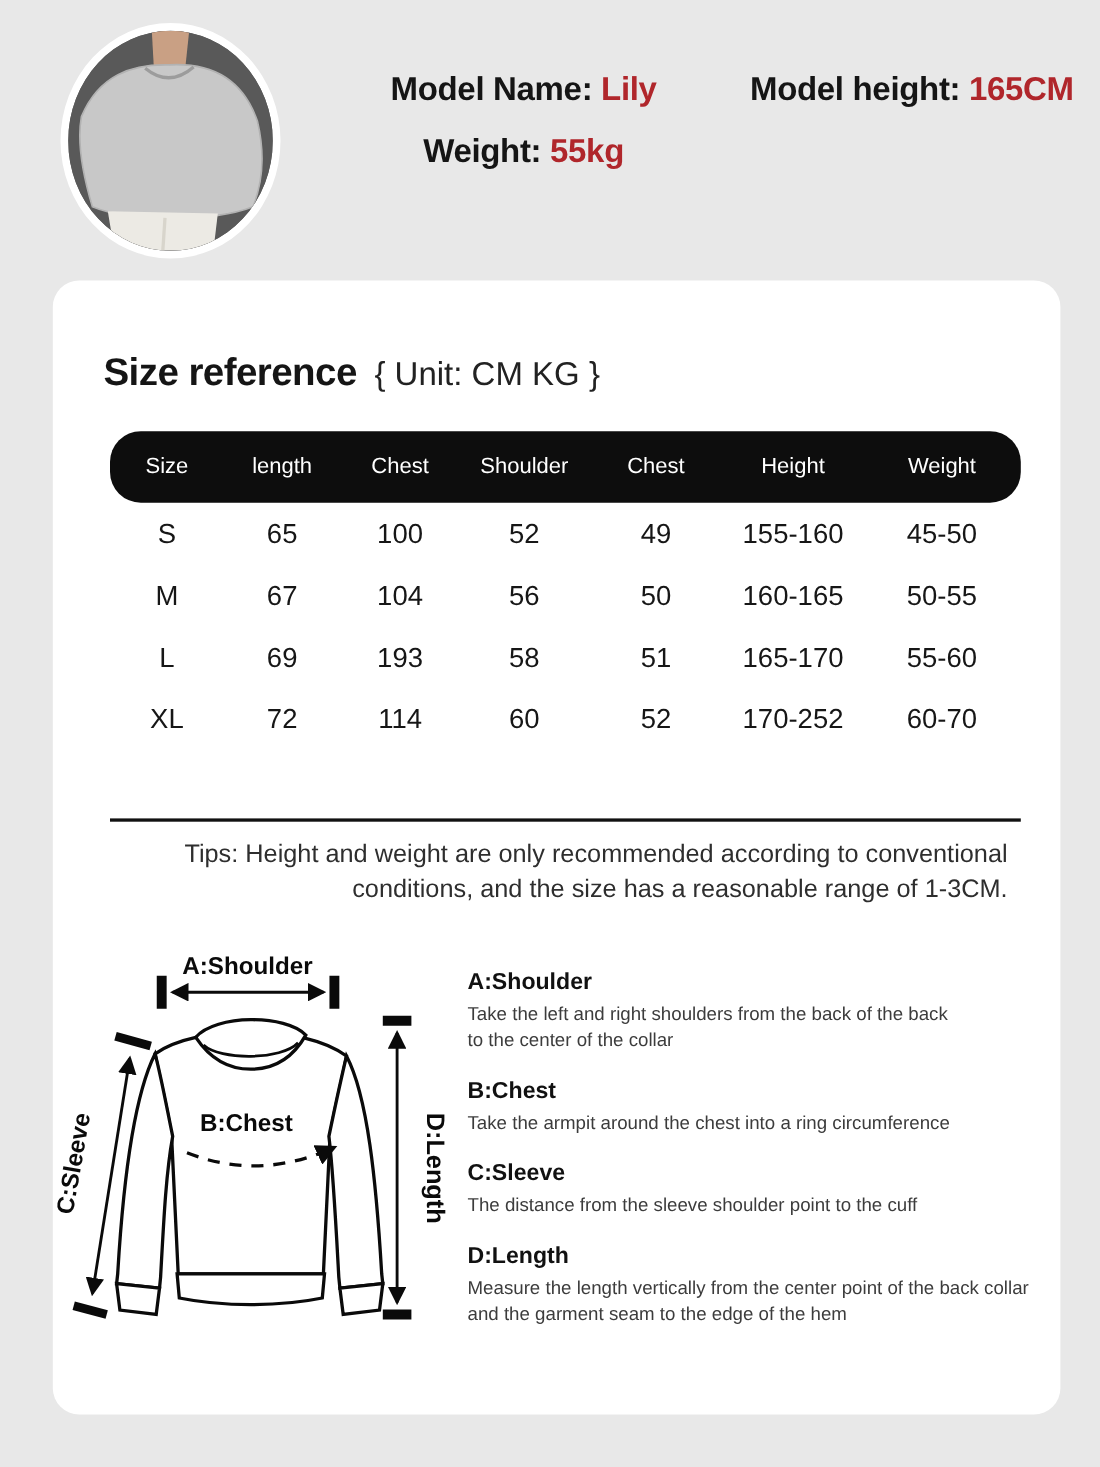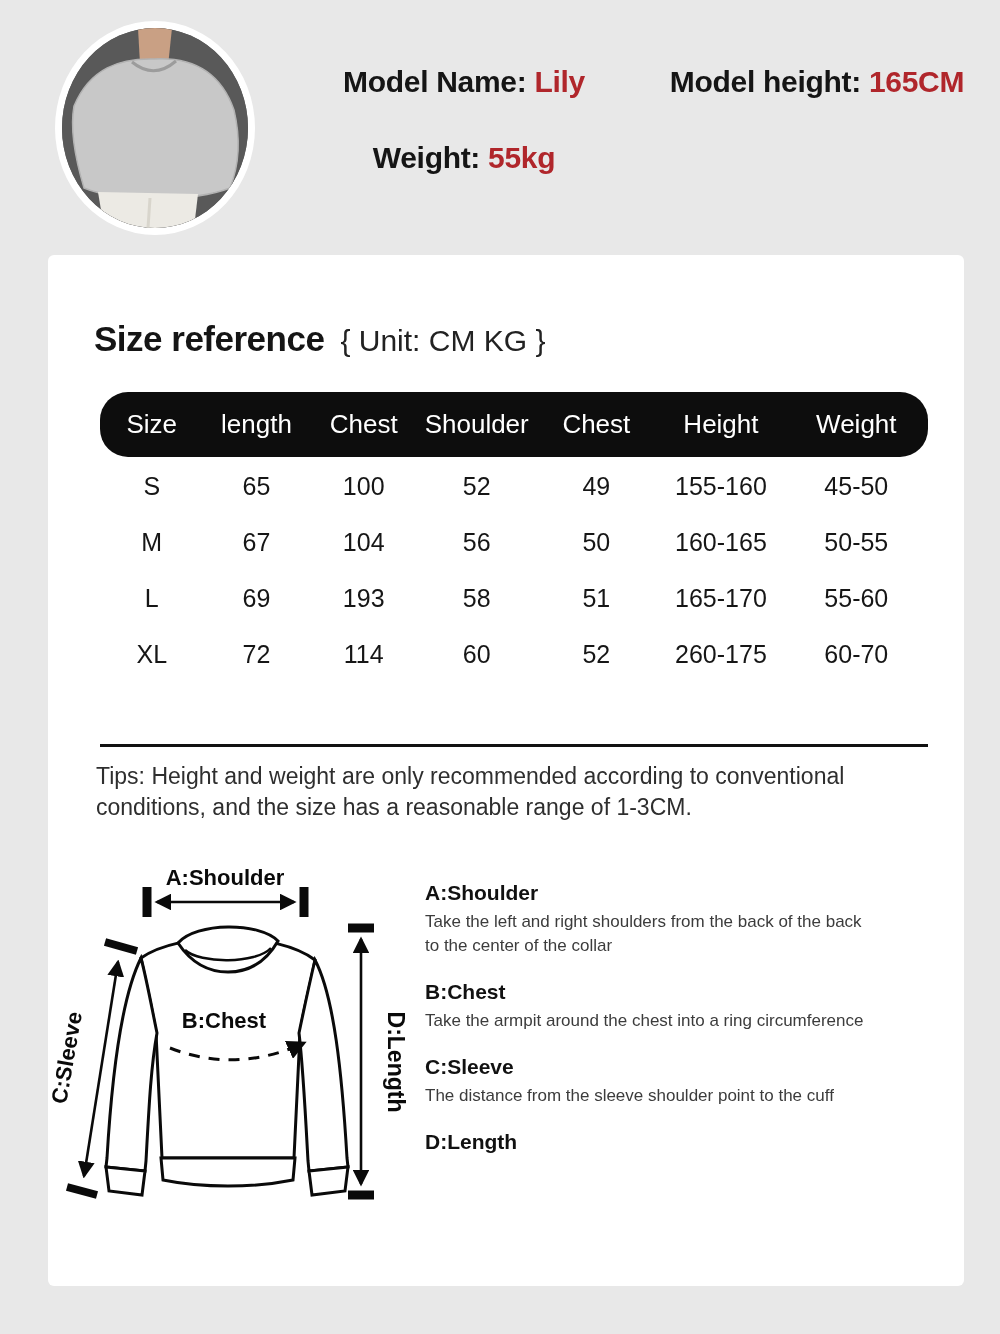--- a/index.html
+++ b/index.html
@@ -2,45 +2,45 @@
 <html><head>
 <meta charset="utf-8">
 <style>
   html,body{margin:0;padding:0;background:#e8e8e8;}
   .page{position:relative;width:1000px;height:1334px;background:#e8e8e8;overflow:hidden;
         font-family:"Liberation Sans",sans-serif;color:#151515;}
 
   
   .avatar{position:absolute;left:55px;top:21px;width:186px;height:200px;
           border-radius:50%;border:7px solid #ffffff;overflow:hidden;background:#595959;}
-  .hero-fields{position:absolute;left:268px;top:60px;width:706px;display:grid;
-               grid-template-columns:392px 314px;row-gap:32px;}
+  .hero-fields{position:absolute;left:280px;top:60px;width:706px;display:grid;
+               grid-template-columns:392px 314px;row-gap:12px;}
   .field{text-align:center;font-size:30px;font-weight:600;height:44px;line-height:44px;
          letter-spacing:-0.3px;white-space:nowrap;}
   .field .val{color:#b0262b;margin-left:8px;}
 
   
   .card{position:absolute;left:48px;top:255px;width:916px;height:1031px;
-        background:#ffffff;border-radius:6px;}
+        background:#ffffff;border-radius:24px;}
   .title-row{position:absolute;left:46px;top:64px;display:flex;align-items:baseline;gap:16px;}
   .title{font-size:35px;font-weight:700;letter-spacing:-0.5px;}
   .unit-note{font-size:30px;color:#222222;}
 
   
   .size-table{position:absolute;left:52px;top:137px;width:828px;
               --cols:12.5% 12.8% 13.1% 14.2% 14.7% 15.4% 17.3%;}
   .thead{display:grid;grid-template-columns:var(--cols);height:65px;align-items:center;
-         background:#0d0d0d;border-radius:28px;color:#ffffff;font-size:26px;font-weight:500;}
+         background:#0d0d0d;border-radius:28px;color:#ffffff;font-size:20px;font-weight:500;}
   .thead span{text-align:center;}
   .trow{display:grid;grid-template-columns:var(--cols);height:56px;align-items:center;
         font-size:25px;color:#161616;}
   .trow span{text-align:center;}
   .tbody{padding-top:1px;}
   .divider{position:absolute;left:52px;top:489px;width:828px;height:3px;background:#111111;}
-  .tips{position:absolute;left:48px;top:506px;width:820px;text-align:left;
+  .tips{position:absolute;left:48px;top:506px;width:820px;text-align:right;
         font-size:23px;line-height:31px;color:#2e2e2e;}
 
   
   .diagram-svg{position:absolute;left:-4px;top:606px;}
   .defs{position:absolute;left:377px;top:624px;width:545px;}
   .def-item + .def-item{margin-top:20px;}
   .def-term{font-size:21px;font-weight:700;color:#111111;line-height:27px;}
   .def-desc{font-size:17px;color:#3c3c3c;line-height:24px;margin-top:4px;}
   .def-item:nth-child(1) .def-desc{max-width:452px;}
   .def-item:nth-child(4) .def-desc{max-width:524px;}
@@ -120,21 +120,21 @@
             <span>51</span>
             <span>165-170</span>
             <span>55-60</span>
         </div>
         <div class="trow">
           <span>XL</span>
             <span>72</span>
             <span>114</span>
             <span>60</span>
             <span>52</span>
-            <span>260-175</span>
+            <span>170-252</span>
             <span>60-70</span>
         </div>
       </div>
     </div>
 
     <div class="divider"></div>
 
     <div class="tips">Tips: Height and weight are only recommended according to conventional conditions, and the size has a reasonable range of 1-3CM.</div>
 
     <svg class="diagram-svg" width="385" height="352" viewBox="0 0 385 352">
@@ -184,17 +184,18 @@
       <div class="def-item">
         <div class="def-term">B:Chest</div>
         <div class="def-desc">Take the armpit around the chest into a ring circumference</div>
       </div>
       <div class="def-item">
         <div class="def-term">C:Sleeve</div>
         <div class="def-desc">The distance from the sleeve shoulder point to the cuff</div>
       </div>
       <div class="def-item">
         <div class="def-term">D:Length</div>
+        <div class="def-desc">Measure the length vertically from the center point of the back collar and the garment seam to the edge of the hem</div>
       </div>
     </div>
 
   </div>
 </div>
 
 </body></html>

